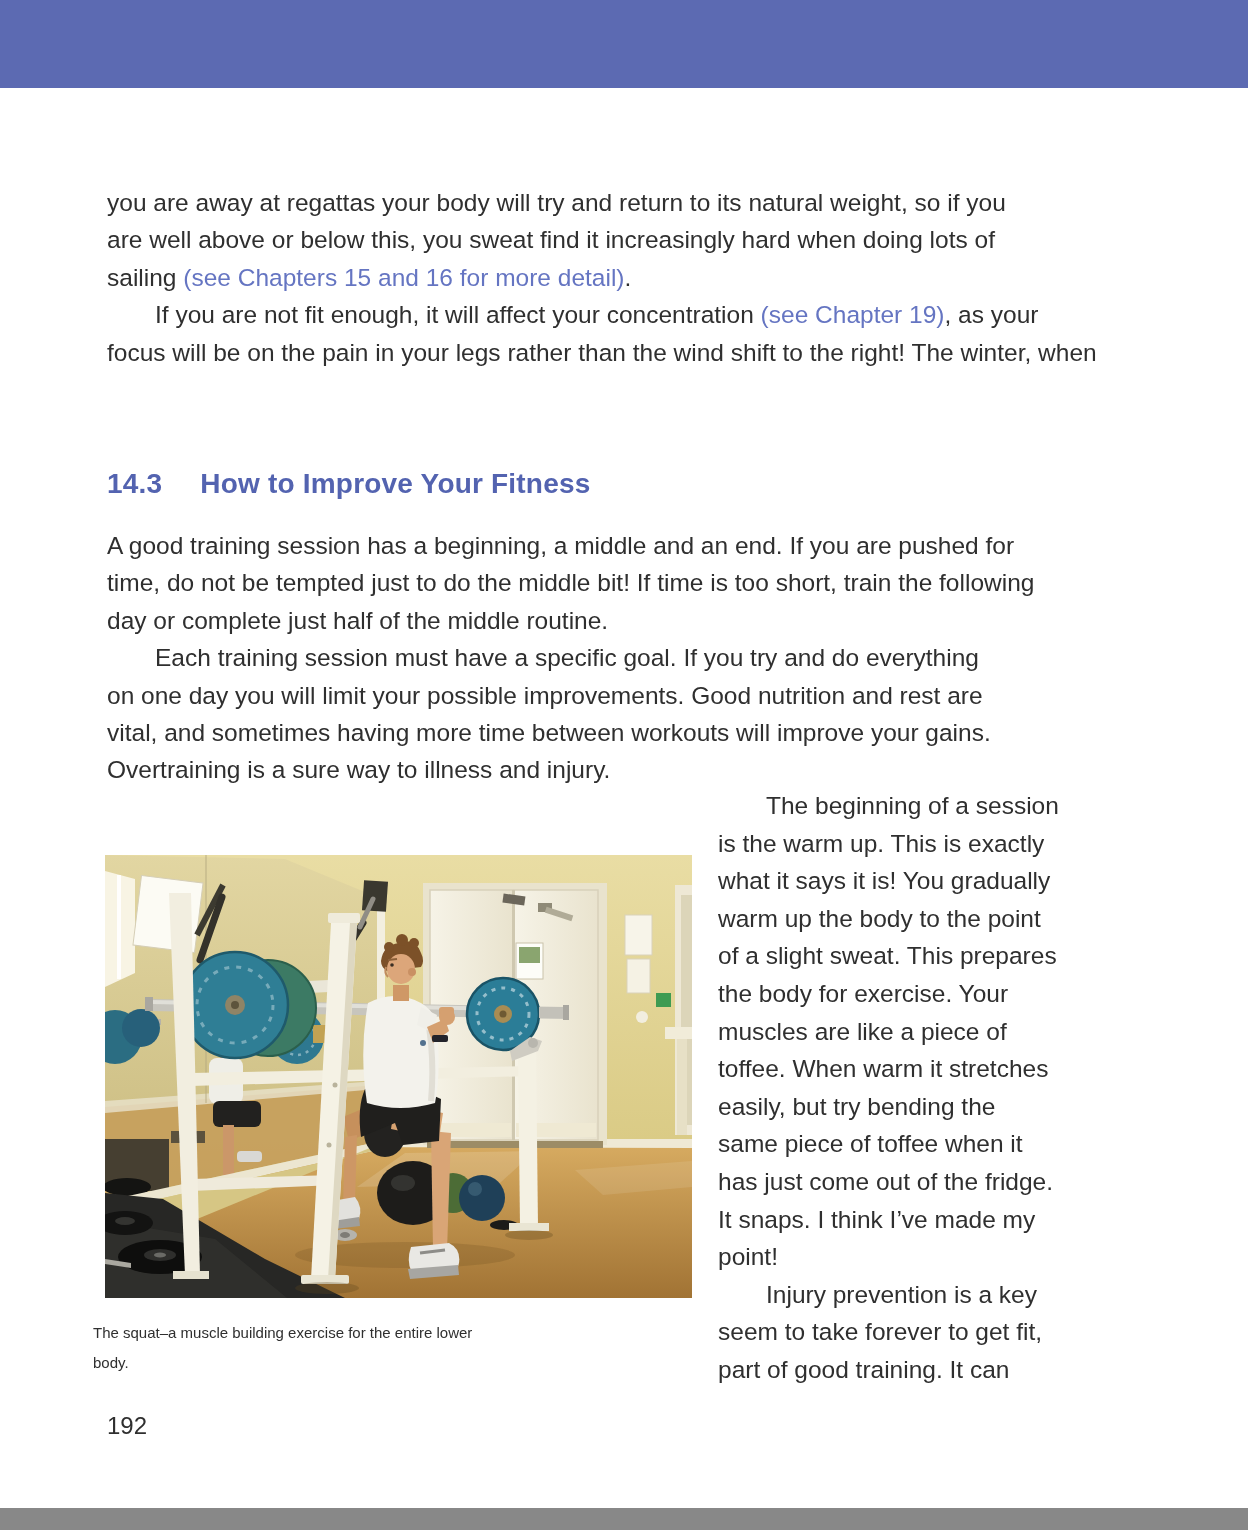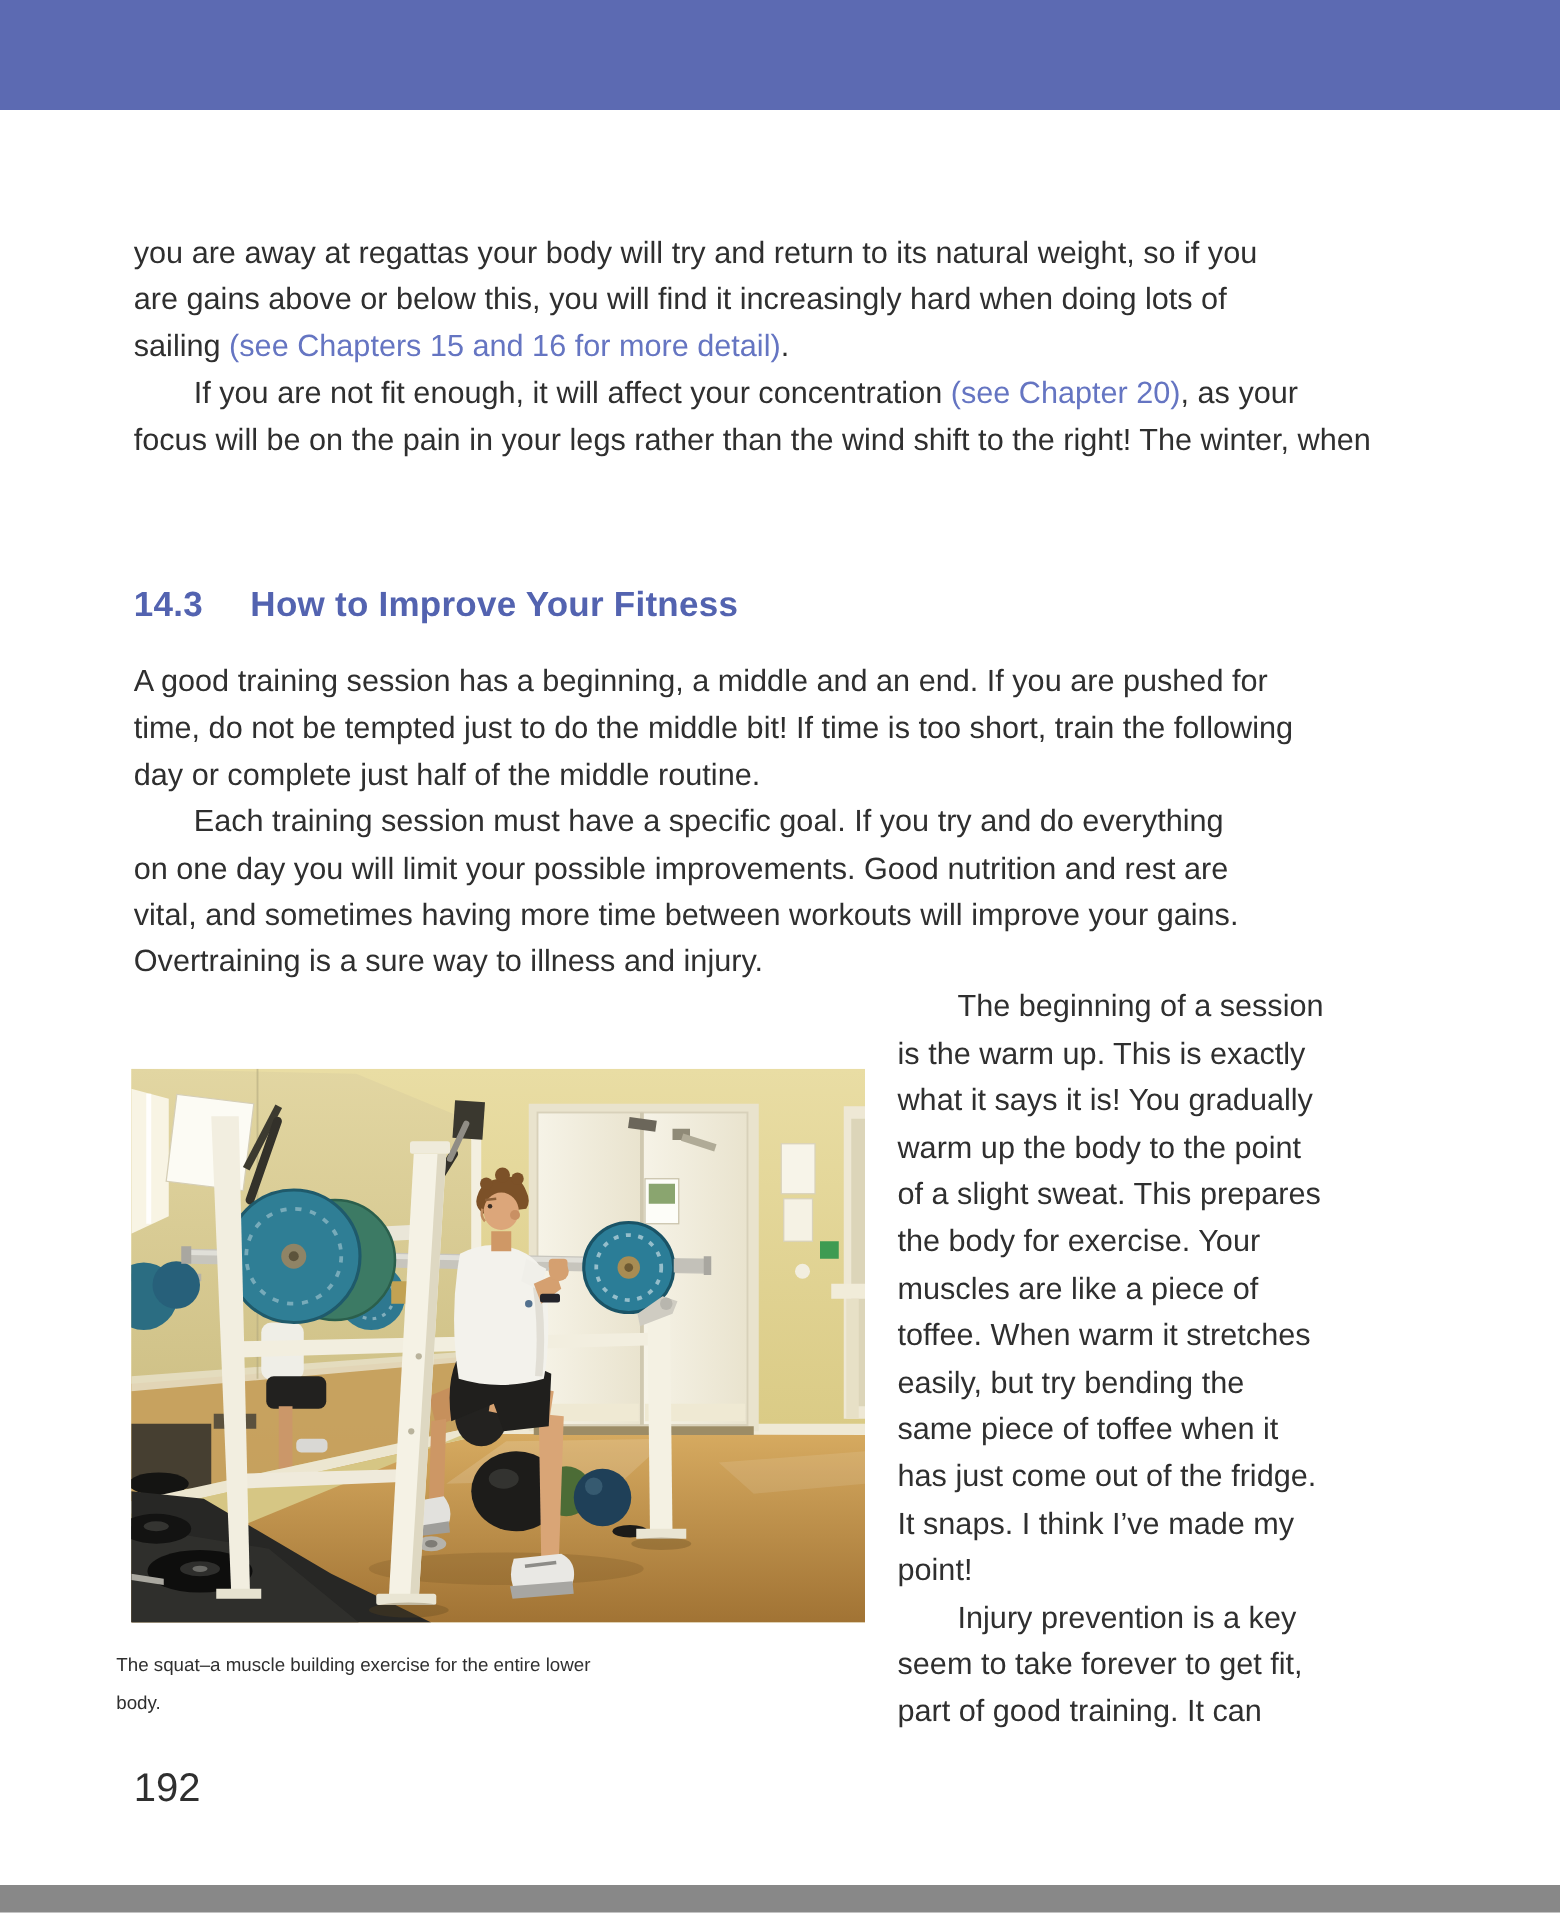--- a/index.html
+++ b/index.html
@@ -17,34 +17,34 @@
   .tline.indent{padding-left:48px;}
   .xref{color:var(--link);}
   .intro{left:107px;top:184px;}
   .heading{position:absolute;left:107px;top:468px;margin:0;font-size:28px;font-weight:bold;color:var(--heading);letter-spacing:.2px;}
   .heading .num{margin-right:38px;}
   .section{left:107px;top:527px;}
   .rightcol{left:718px;top:787px;line-height:37.6px;}
   .photo{position:absolute;left:105px;top:855px;width:587px;height:443px;margin:0;padding:0;}
   .photo svg{display:block;}
   .caption{position:absolute;left:93px;top:1318px;font-size:15px;line-height:30px;}
-  .pagenum{position:absolute;left:107px;top:1412px;font-size:32px;text-align:center;}
+  .pagenum{position:absolute;left:107px;top:1412px;font-size:24px;text-align:center;}
 </style>
 </head>
 <body>
 
 <div class="page">
 
   <div class="band"></div>
 
   <div class="textblock intro">
       <div class="tline"><span>you are away at regattas your body will try and return to its natural weight, so if you</span></div>
-      <div class="tline"><span>are gains above or below this, you will find it increasingly hard when doing lots of</span></div>
+      <div class="tline"><span>are well above or below this, you sweat find it increasingly hard when doing lots of</span></div>
       <div class="tline"><span>sailing </span><span class="xref">(see Chapters 15 and 16 for more detail)</span><span>.</span></div>
-      <div class="tline indent"><span>If you are not fit enough, it will affect your concentration </span><span class="xref">(see Chapter 20)</span><span>, as your</span></div>
+      <div class="tline indent"><span>If you are not fit enough, it will affect your concentration </span><span class="xref">(see Chapter 19)</span><span>, as your</span></div>
       <div class="tline"><span>focus will be on the pain in your legs rather than the wind shift to the right! The winter, when</span></div>
     </div>
 
   <h2 class="heading"><span class="num">14.3</span><span class="ttl">How to Improve Your Fitness</span></h2>
 
   <div class="textblock section">
       <div class="tline"><span>A good training session has a beginning, a middle and an end. If you are pushed for</span></div>
       <div class="tline"><span>time, do not be tempted just to do the middle bit! If time is too short, train the following</span></div>
       <div class="tline"><span>day or complete just half of the middle routine.</span></div>
       <div class="tline indent"><span>Each training session must have a specific goal. If you try and do everything</span></div>

